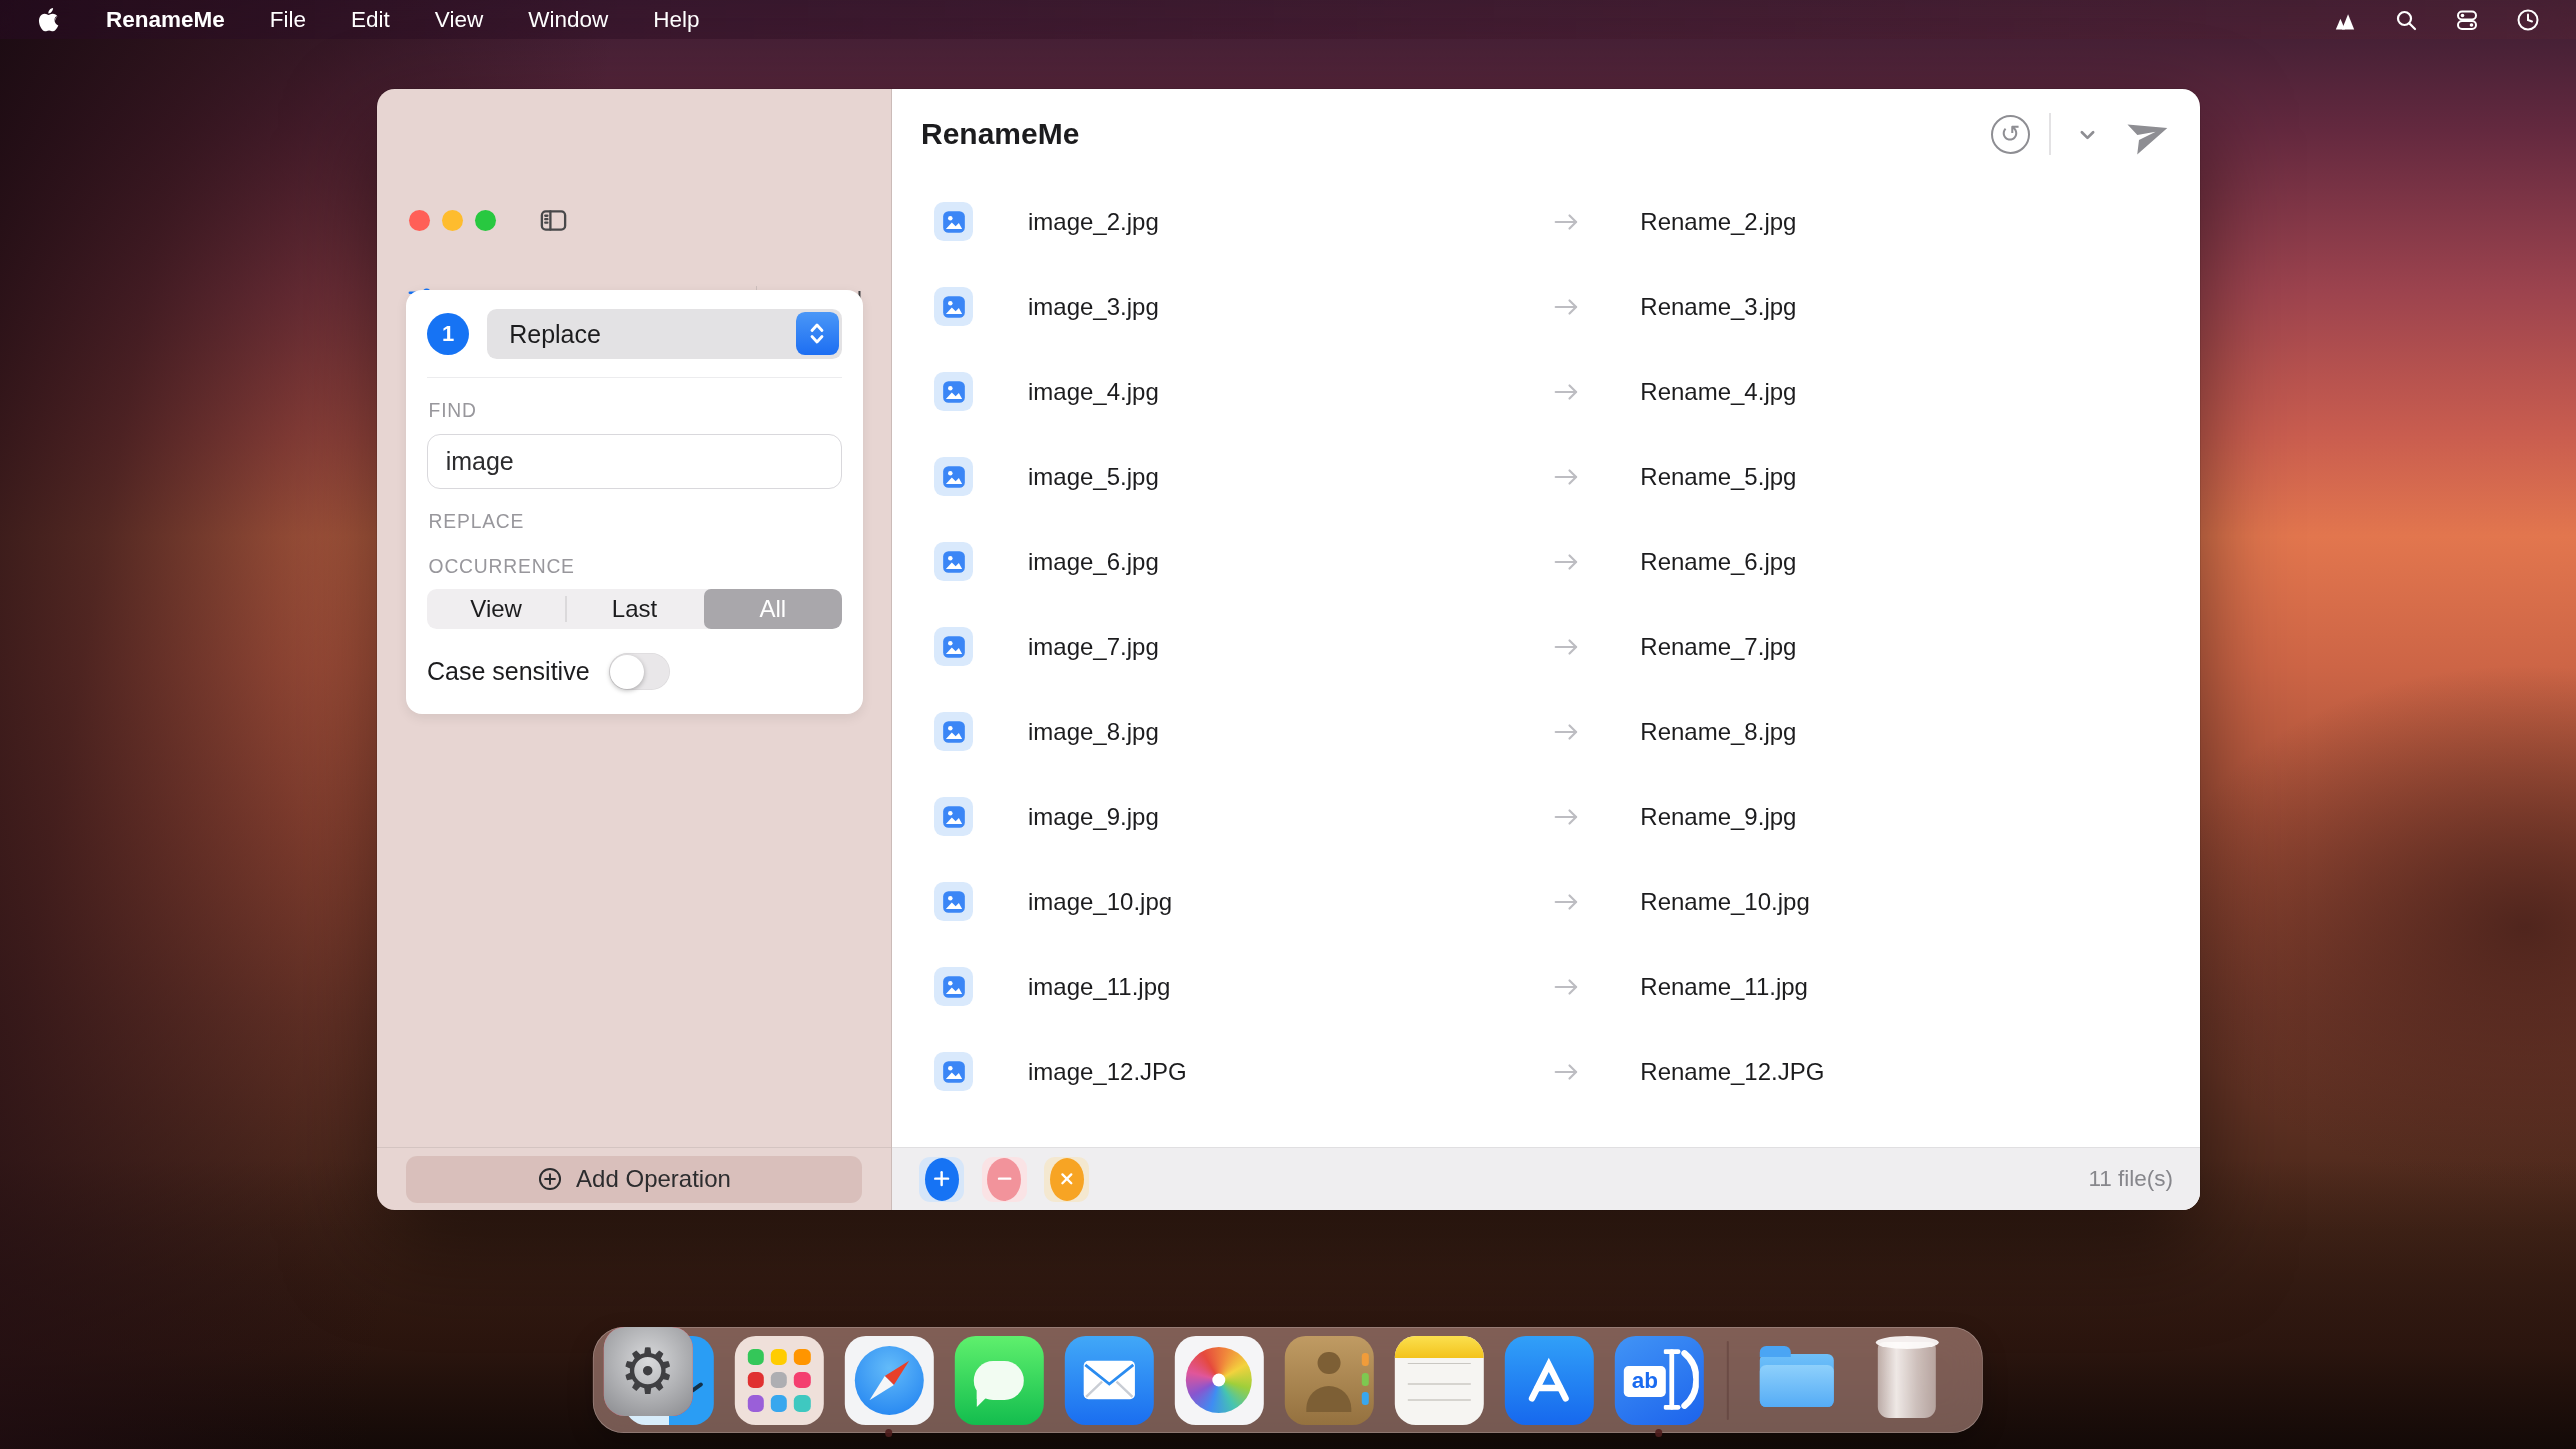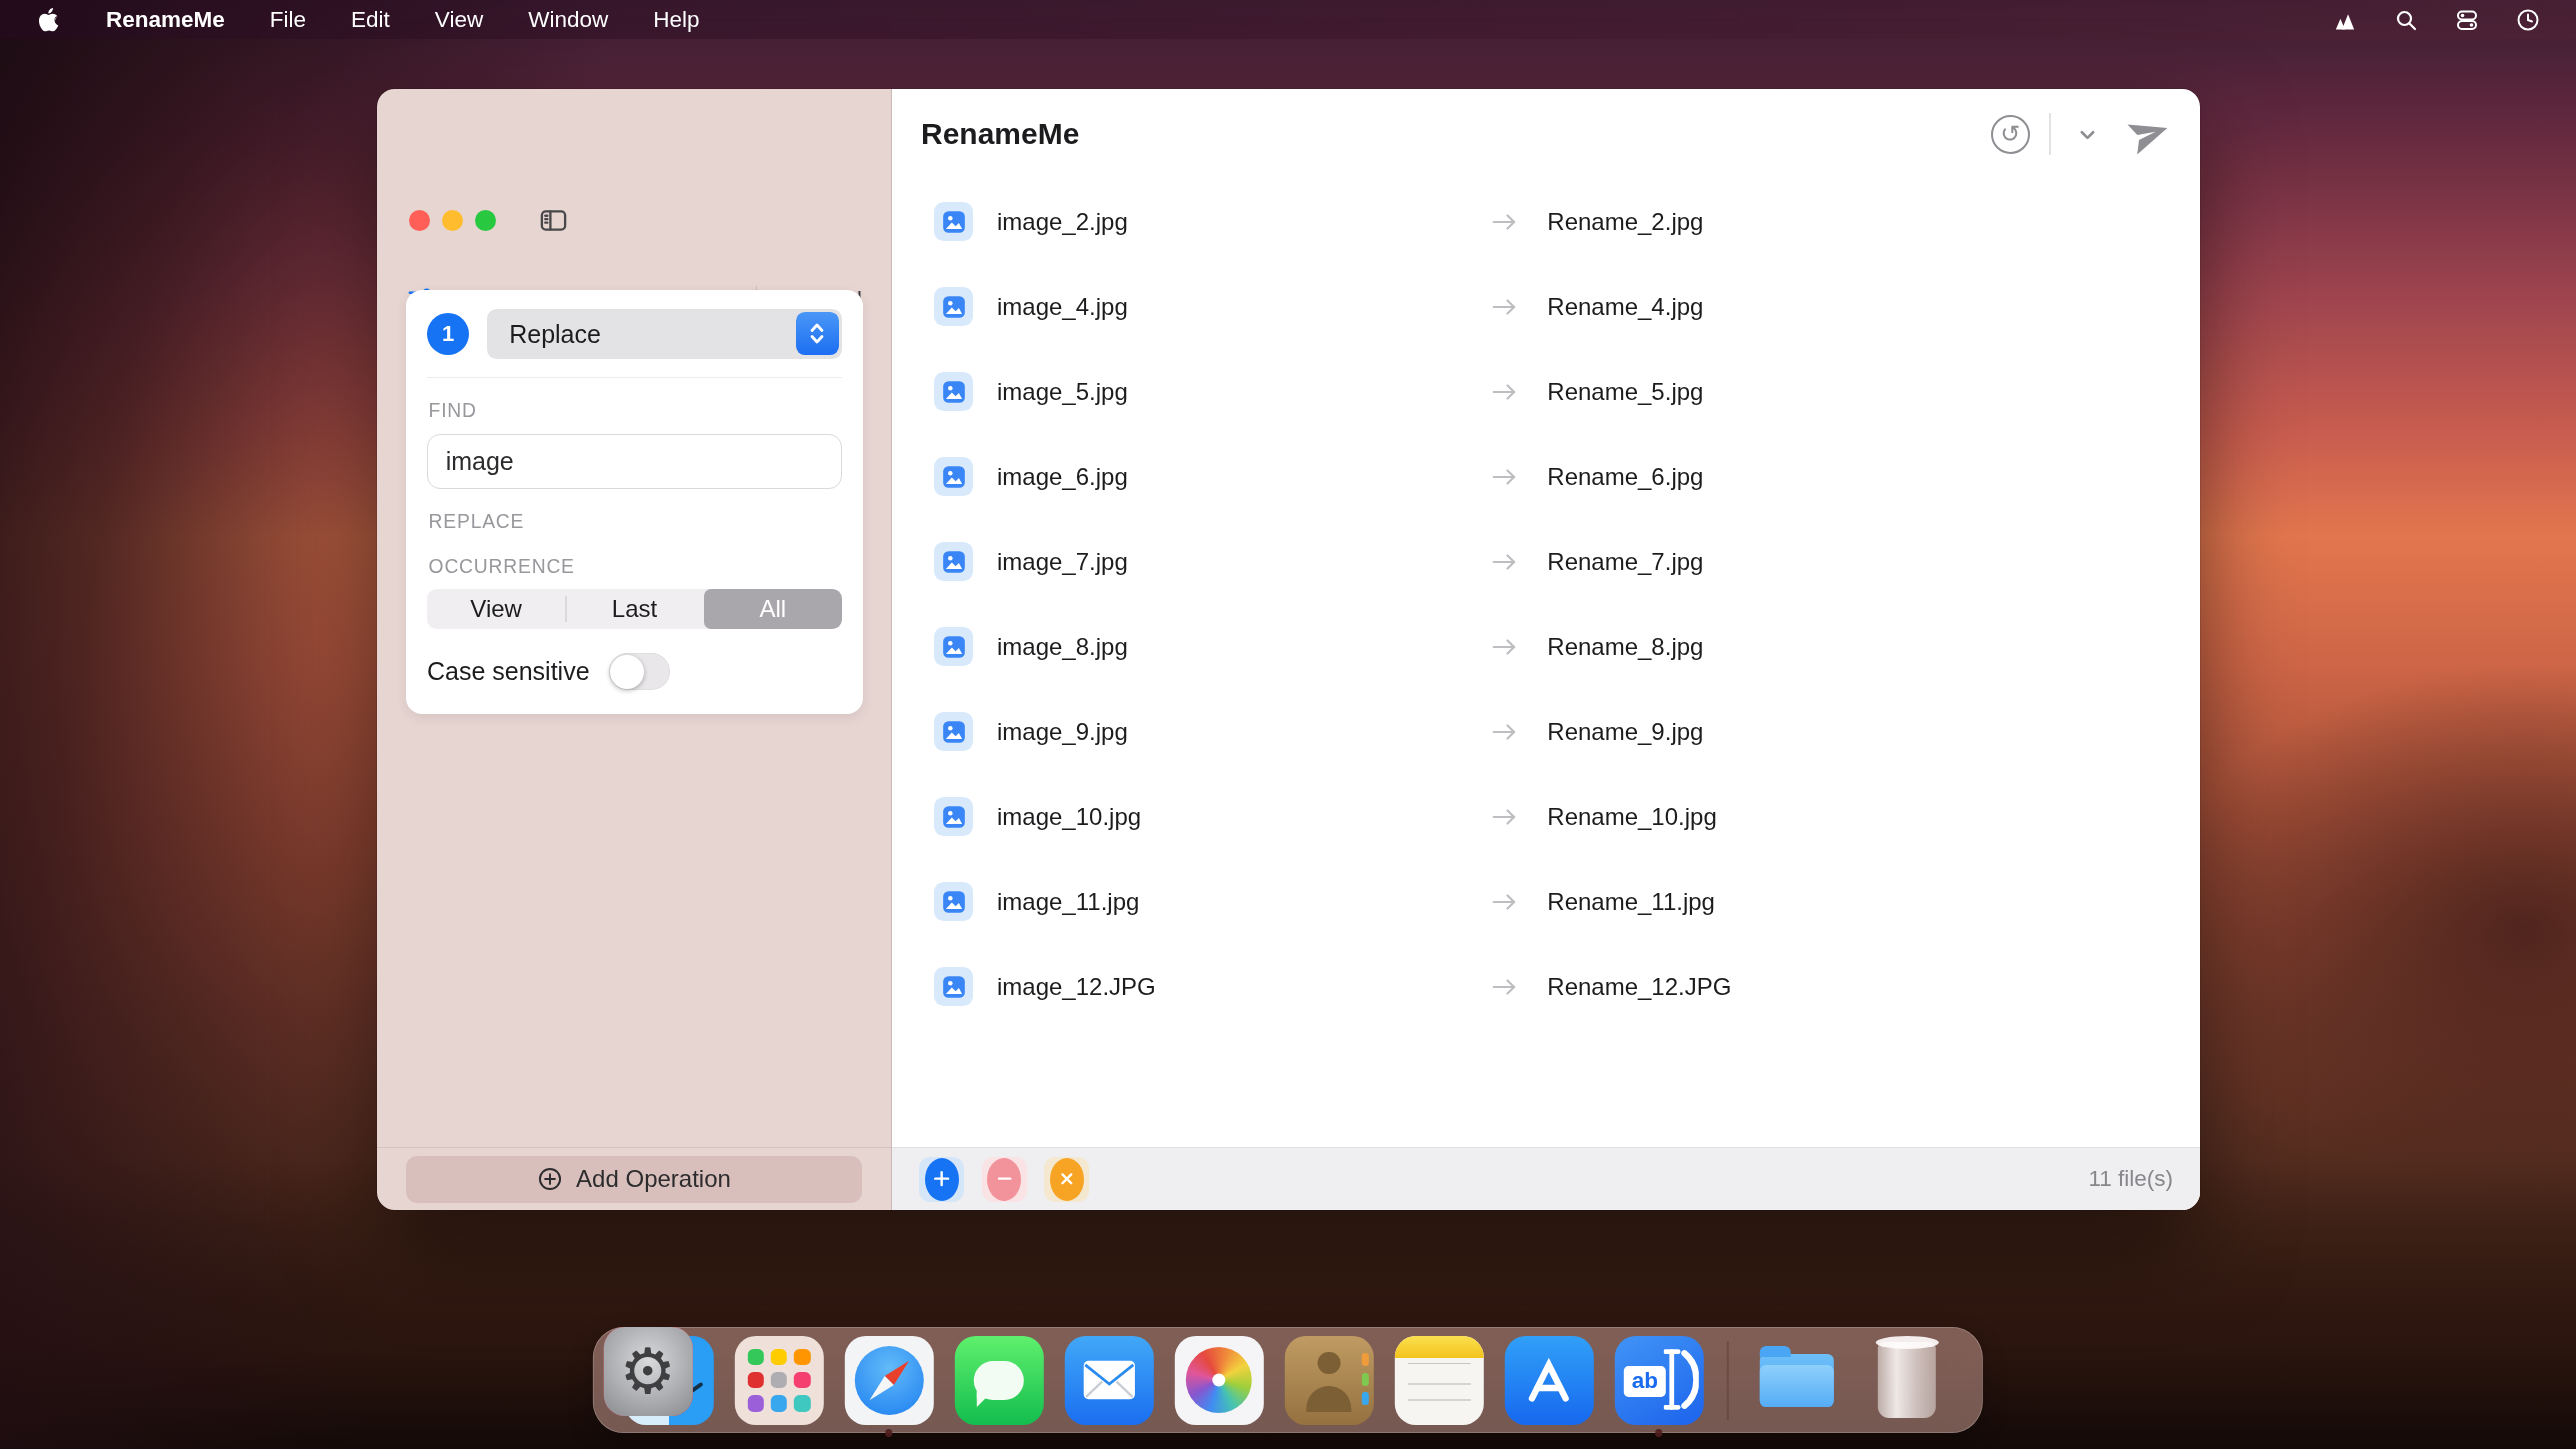--- a/index.html
+++ b/index.html
@@ -89,21 +89,21 @@
   .main-header { height:90px; display:flex; align-items:center; padding:0 29px; }
   .main-title { font-size:30px; font-weight:bold; color:#1c1c1e; }
   .mh-spacer { flex:1; }
   .undo-btn { width:39px; height:39px; border:2.4px solid #8e8e93; border-radius:50%;
     color:#8e8e93; font-size:24px; display:flex; align-items:center; justify-content:center; }
   .mh-div { width:1.6px; height:42px; background:#e3e2e4; margin:0 19.3px; }
   .chev-btn { width:35px; height:35px; display:flex; align-items:center; justify-content:center; }
   .send-btn { margin-left:21px; width:45px; height:45px; display:flex; align-items:center; justify-content:center; }
 
   .file-list { flex:1; overflow:hidden; }
-  .file-row { height:85px; display:flex; align-items:center; padding-left:42px; }
+  .file-row { height:85px; display:flex; align-items:center; padding-left:42px;gap:31px; }
   .file-icon { width:39px; height:39px; border-radius:9.7px; background:#d9e9fc; flex:none;
     display:flex; align-items:center; justify-content:center; }
   .file-name { margin-left:24px; width:483px; font-size:24px; color:#1c1c1e; }
   .row-arrow { width:48px; display:flex; justify-content:center; }
   .new-name { margin-left:19.3px; font-size:24px; color:#1c1c1e; }
 
   .main-footer { height:63px; background:#efeef0; border-top:1.6px solid #e0dfe1;
     display:flex; align-items:center; padding:0 27px;margin-top:14px; }
   .ff-btn { width:45px; height:45px; border-radius:11.3px; margin-right:17.7px;
     display:flex; align-items:center; justify-content:center; }
@@ -354,20 +354,37 @@
         <span class="file-name">image_2.jpg</span>
         <span class="row-arrow">
           <svg width="29" height="24" viewBox="0 0 24 20" fill="none" stroke="#bdbdc2" stroke-width="1.8" stroke-linecap="round" stroke-linejoin="round">
               <line x1="3" y1="10" x2="20" y2="10"></line>
               <polyline points="14.5,4.5 20,10 14.5,15.5"></polyline>
             </svg>
         </span>
         <span class="new-name">Rename_2.jpg</span>
       </div>
 
+      <div class="file-row">
+        <span class="file-icon">
+          <svg width="26" height="26" viewBox="0 0 24 24">
+              <rect x="2" y="2" width="20" height="20" rx="5" fill="#3b86f6"></rect>
+              <circle cx="8.6" cy="8.6" r="2.1" fill="#fff"></circle>
+              <path d="M4.5 18.5 L10 12.5 L13.5 16 L16.5 13 L19.5 18.5 Z" fill="#fff"></path>
+            </svg>
+        </span>
+        <span class="file-name">image_3.jpg</span>
+        <span class="row-arrow">
+          <svg width="29" height="24" viewBox="0 0 24 20" fill="none" stroke="#bdbdc2" stroke-width="1.8" stroke-linecap="round" stroke-linejoin="round">
+              <line x1="3" y1="10" x2="20" y2="10"></line>
+              <polyline points="14.5,4.5 20,10 14.5,15.5"></polyline>
+            </svg>
+        </span>
+        <span class="new-name">Rename_3.jpg</span>
+      </div>
 
       <div class="file-row">
         <span class="file-icon">
           <svg width="26" height="26" viewBox="0 0 24 24">
               <rect x="2" y="2" width="20" height="20" rx="5" fill="#3b86f6"></rect>
               <circle cx="8.6" cy="8.6" r="2.1" fill="#fff"></circle>
               <path d="M4.5 18.5 L10 12.5 L13.5 16 L16.5 13 L19.5 18.5 Z" fill="#fff"></path>
             </svg>
         </span>
         <span class="file-name">image_4.jpg</span>

